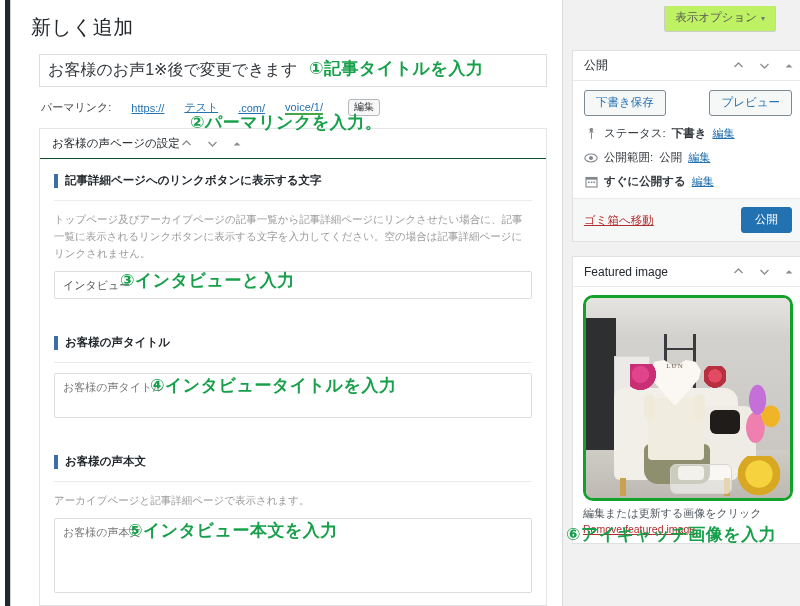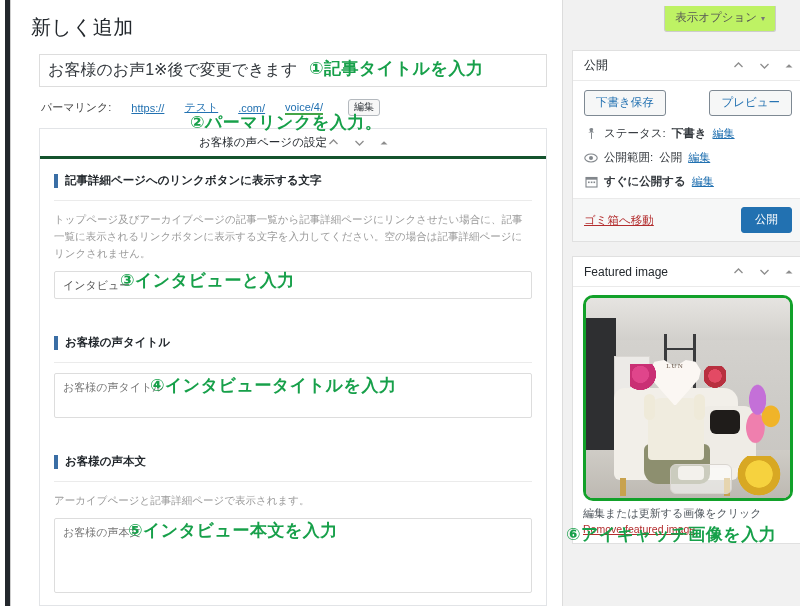--- a/index.html
+++ b/index.html
@@ -98,22 +98,22 @@
   }
 
   
   .metabox {
     position: absolute; left: 28px; top: 128px; width: 508px;
     border: 1px solid #e2e4e7;
     background: #fff;
   }
   .metabox-header {
     height: 30px;
-    border-bottom: 3px solid #14532d;
-    display: flex; align-items: center; justify-content: center;
+    border-bottom: 1px solid #14532d;
+    display: flex; align-items: center; justify-content: flex-start;
     padding: 0 10px 0 12px;
   }
   .metabox-title { font-size: 11.5px; color: #23282d; font-weight: 400; }
   .hdr-icons { display: flex; align-items: center; gap: 13px; color: #8d8d8d; }
   .hdr-icons svg { display: block; }
 
   .field-block { padding: 0 14px; }
   .field-head {
     display: flex; align-items: center; gap: 7px;
     padding: 14px 0 12px 0;
@@ -280,21 +280,21 @@
 
       <div class="title-input-wrap">
         <input class="title-input" readonly="" value="お客様のお声1※後で変更できます" style="">
       </div>
 
       <div class="permalink-row">
         <span>パーマリンク:</span>
         <span class="permalink-url">https://</span>
         <span class="permalink-url">テスト</span>
         <span class="permalink-url">.com/</span>
-        <span class="permalink-slug">voice/4/</span>
+        <span class="permalink-slug">voice/1/</span>
         <button class="btn-small">編集</button>
       </div>
 
       <div class="metabox">
         <div class="metabox-header">
           <span class="metabox-title">お客様の声ページの設定</span>
           <span class="hdr-icons">
             <span>
               <svg width="13" height="13" viewBox="0 0 13 13">
                   <path d="M2.5 8 L6.5 4 L10.5 8" fill="none" stroke="#8d8d8d" stroke-width="1.3"></path>

